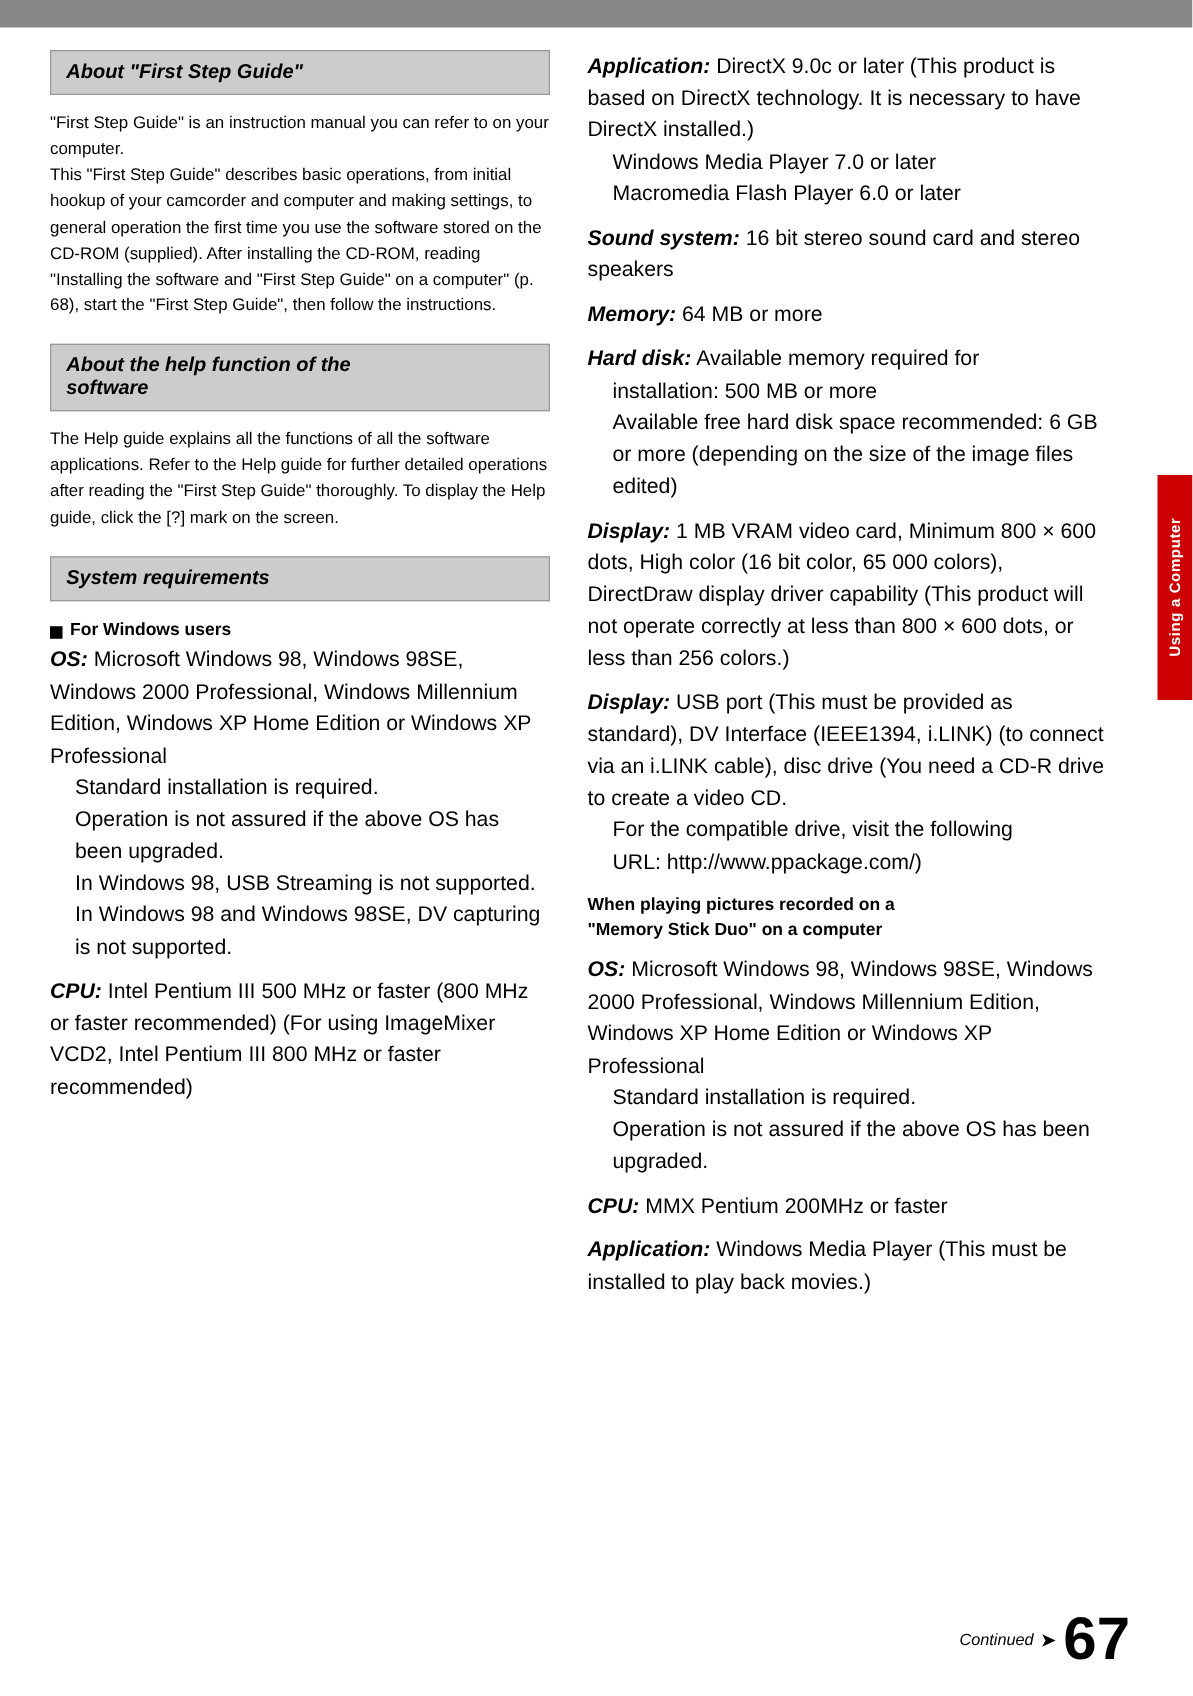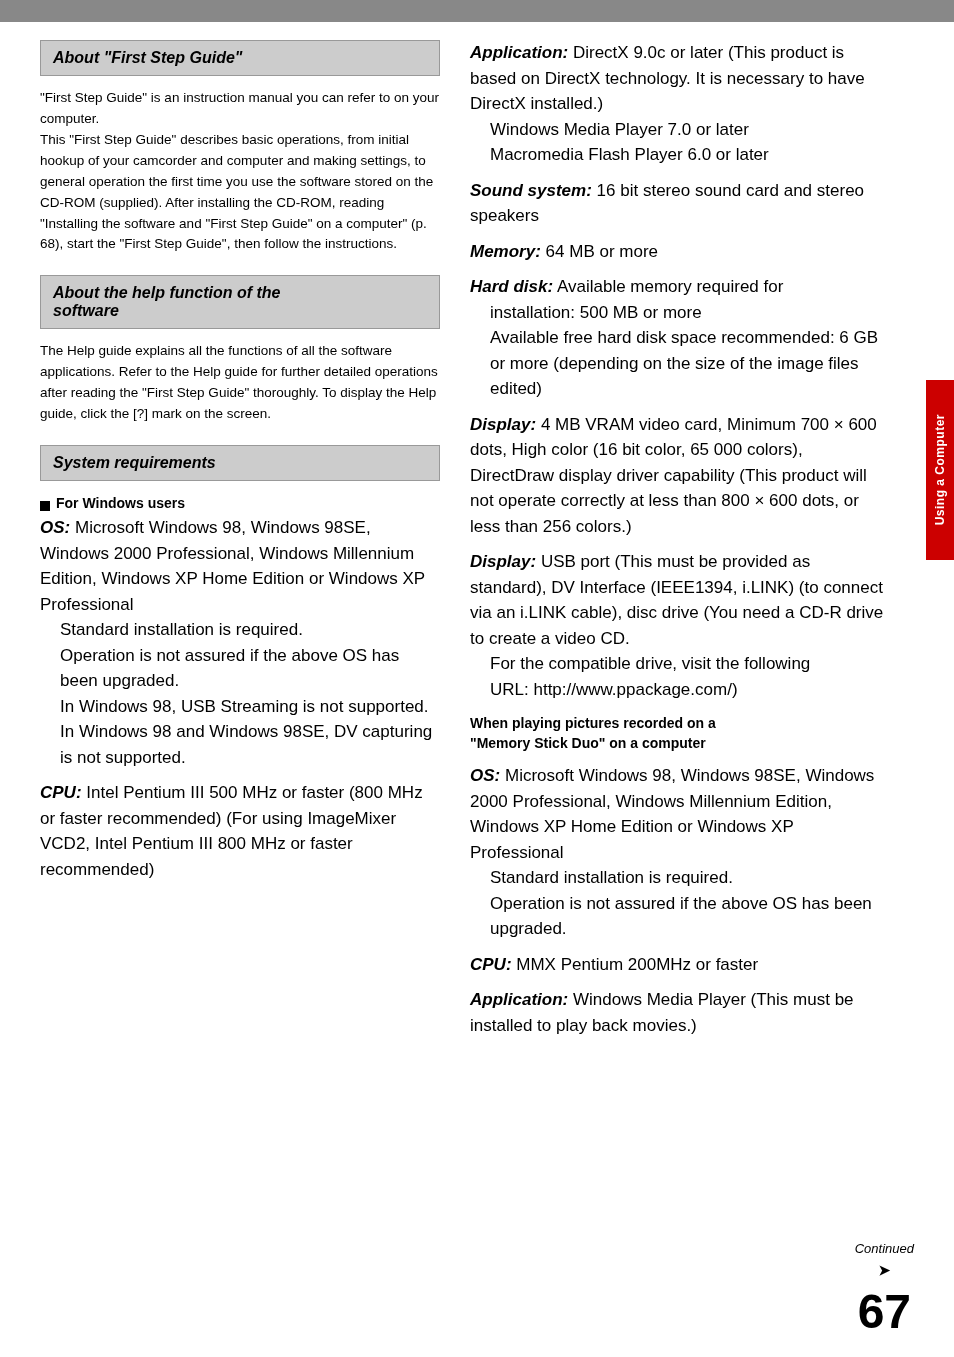--- a/index.html
+++ b/index.html
@@ -139,25 +139,24 @@
       font-weight: bold;
       margin-top: 12px;
       margin-bottom: 10px;
       line-height: 1.4;
     }
 
     
     .footer {
       position: absolute;
       bottom: 18px;
-      right: 40px;
+      right: 50px;
       display: flex;
       align-items: center;
       gap: 6px;
-      flex-direction: column;
     }
     .footer-continued {
       font-size: 13px;
       font-style: italic;
     }
     .footer-arrow {
       font-size: 14px;
       font-weight: bold;
     }
     .footer-page {
@@ -255,21 +254,21 @@
         <span class="inline-bold">Hard disk:</span>
         <span> Available memory required for</span>
         <div class="indent">
           installation: 500 MB or more<br>
           Available free hard disk space recommended: 6 GB or more (depending on the size of the image files edited)
         </div>
       </div>
 
       <div class="spec-item">
         <span class="inline-bold">Display:</span>
-        <span> 4 MB VRAM video card, Minimum 700 × 600 dots, High color (16 bit color, 65 000 colors), DirectDraw display driver capability (This product will not operate correctly at less than 800 × 600 dots, or less than 256 colors.)</span>
+        <span> 1 MB VRAM video card, Minimum 800 × 600 dots, High color (16 bit color, 65 000 colors), DirectDraw display driver capability (This product will not operate correctly at less than 800 × 600 dots, or less than 256 colors.)</span>
       </div>
 
       <div class="spec-item">
         <span class="inline-bold">Display:</span>
         <span> USB port (This must be provided as standard), DV Interface (IEEE1394, i.LINK) (to connect via an i.LINK cable), disc drive (You need a CD-R drive to create a video CD.</span>
         <div class="indent">
           For the compatible drive, visit the following<br>
           URL: http://www.ppackage.com/)
         </div>
       </div>

